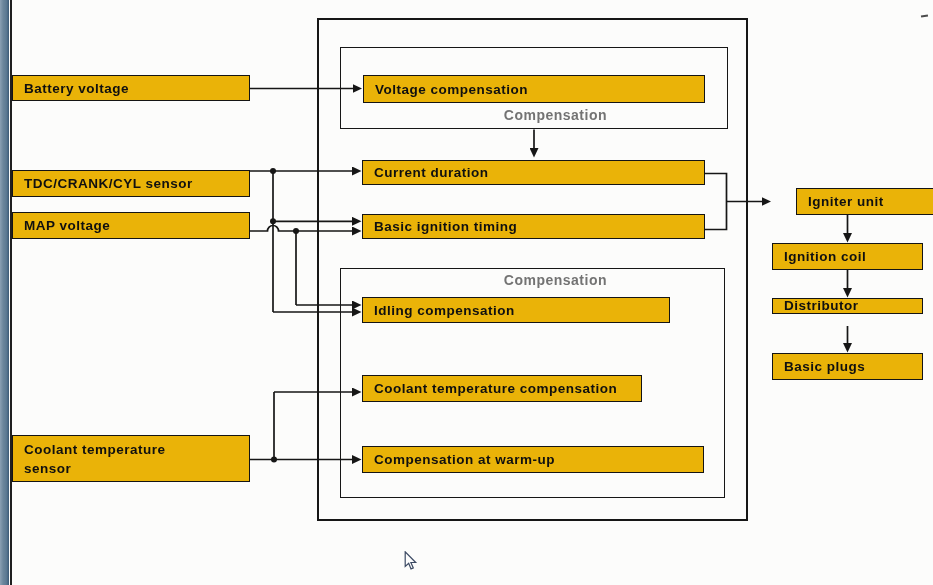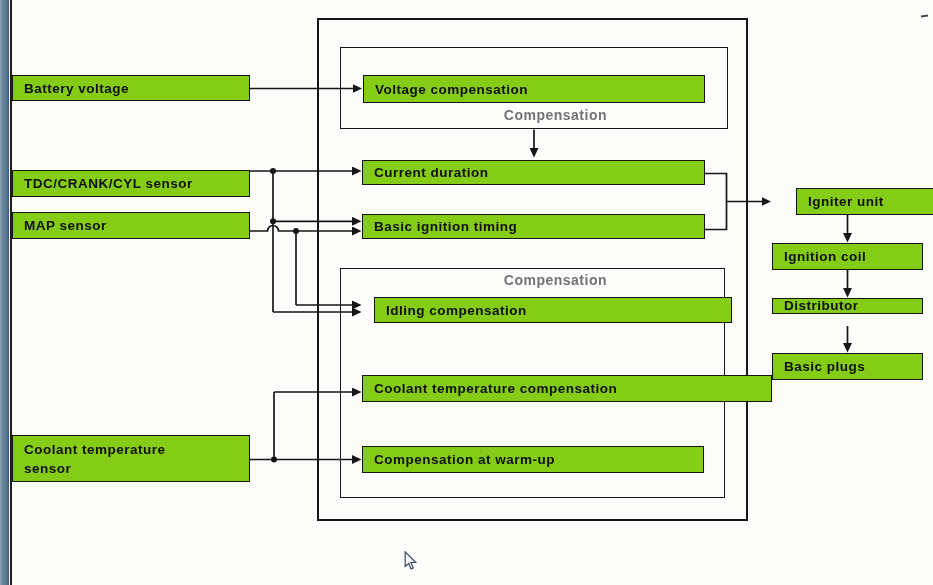--- a/index.html
+++ b/index.html
@@ -19,21 +19,21 @@
   }
   .wires{position:absolute;left:0;top:0;z-index:2;}
   
   .frame{
     position:absolute;border:2px solid #161616;background:transparent;z-index:1;
     box-sizing:border-box;
   }
   .frame.thin{border-width:1.6px;}
   
   .box{
-    position:absolute;border:1.6px solid #141414;background:#84cc16;z-index:3;
+    position:absolute;border:1.6px solid #141414;background:#eab308;z-index:3;
     box-sizing:border-box;display:flex;align-items:center;
     font-size:13.5px;font-weight:bold;letter-spacing:0.5px;color:#101010;
     padding-left:11px;white-space:nowrap;
   }
   .box.two-line{flex-direction:column;align-items:flex-start;justify-content:center;line-height:19px;}
   .floating-label{
     position:absolute;z-index:3;font-size:14px;font-weight:bold;letter-spacing:0.5px;
     color:#737373;text-align:right;
   }
   .cursor{position:absolute;z-index:6;}
@@ -103,44 +103,44 @@
     </g>
   </svg>
 
   <div class="box" style="left:12px;top:75px;width:238px;height:26px;">
     <span>Battery voltage</span>
   </div>
   <div class="box" style="left:12px;top:170px;width:238px;height:27px;">
     <span>TDC/CRANK/CYL sensor</span>
   </div>
   <div class="box" style="left:12px;top:212px;width:238px;height:27px;">
-    <span>MAP sensor</span>
+    <span>MAP voltage</span>
   </div>
   <div class="box two-line" style="left:12px;top:435px;width:238px;height:47px;">
     <span>Coolant temperature</span>
     <span>sensor</span>
   </div>
 
   <div class="box" style="left:363px;top:75px;width:342px;height:28px;">
     <span>Voltage compensation</span>
   </div>
   <div class="floating-label" style="left:461px;top:107px;width:146px;">Compensation</div>
 
   <div class="box" style="left:362px;top:160px;width:343px;height:25px;">
     <span>Current duration</span>
   </div>
   <div class="box" style="left:362px;top:214px;width:343px;height:25px;">
     <span>Basic ignition timing</span>
   </div>
 
   <div class="floating-label" style="left:461px;top:272px;width:146px;">Compensation</div>
-  <div class="box" style="left:362px;top:297px;width:358px;height:26px;margin-left:12px;">
+  <div class="box" style="left:362px;top:297px;width:308px;height:26px;">
     <span>Idling compensation</span>
   </div>
-  <div class="box" style="left:362px;top:375px;width:410px;height:27px;">
+  <div class="box" style="left:362px;top:375px;width:280px;height:27px;">
     <span>Coolant temperature compensation</span>
   </div>
   <div class="box" style="left:362px;top:446px;width:342px;height:27px;">
     <span>Compensation at warm-up</span>
   </div>
 
   <div class="box" style="left:772px;top:188px;width:150px;height:27px;margin-left:24px;">
     <span>Igniter unit</span>
   </div>
   <div class="box" style="left:772px;top:243px;width:151px;height:27px;">

